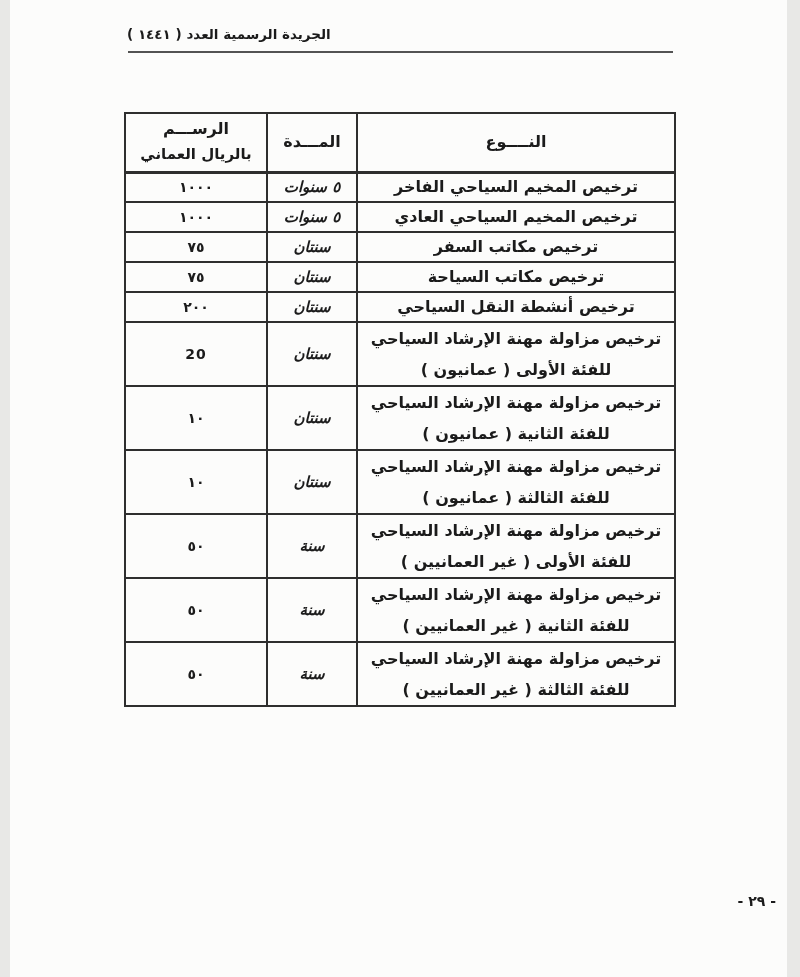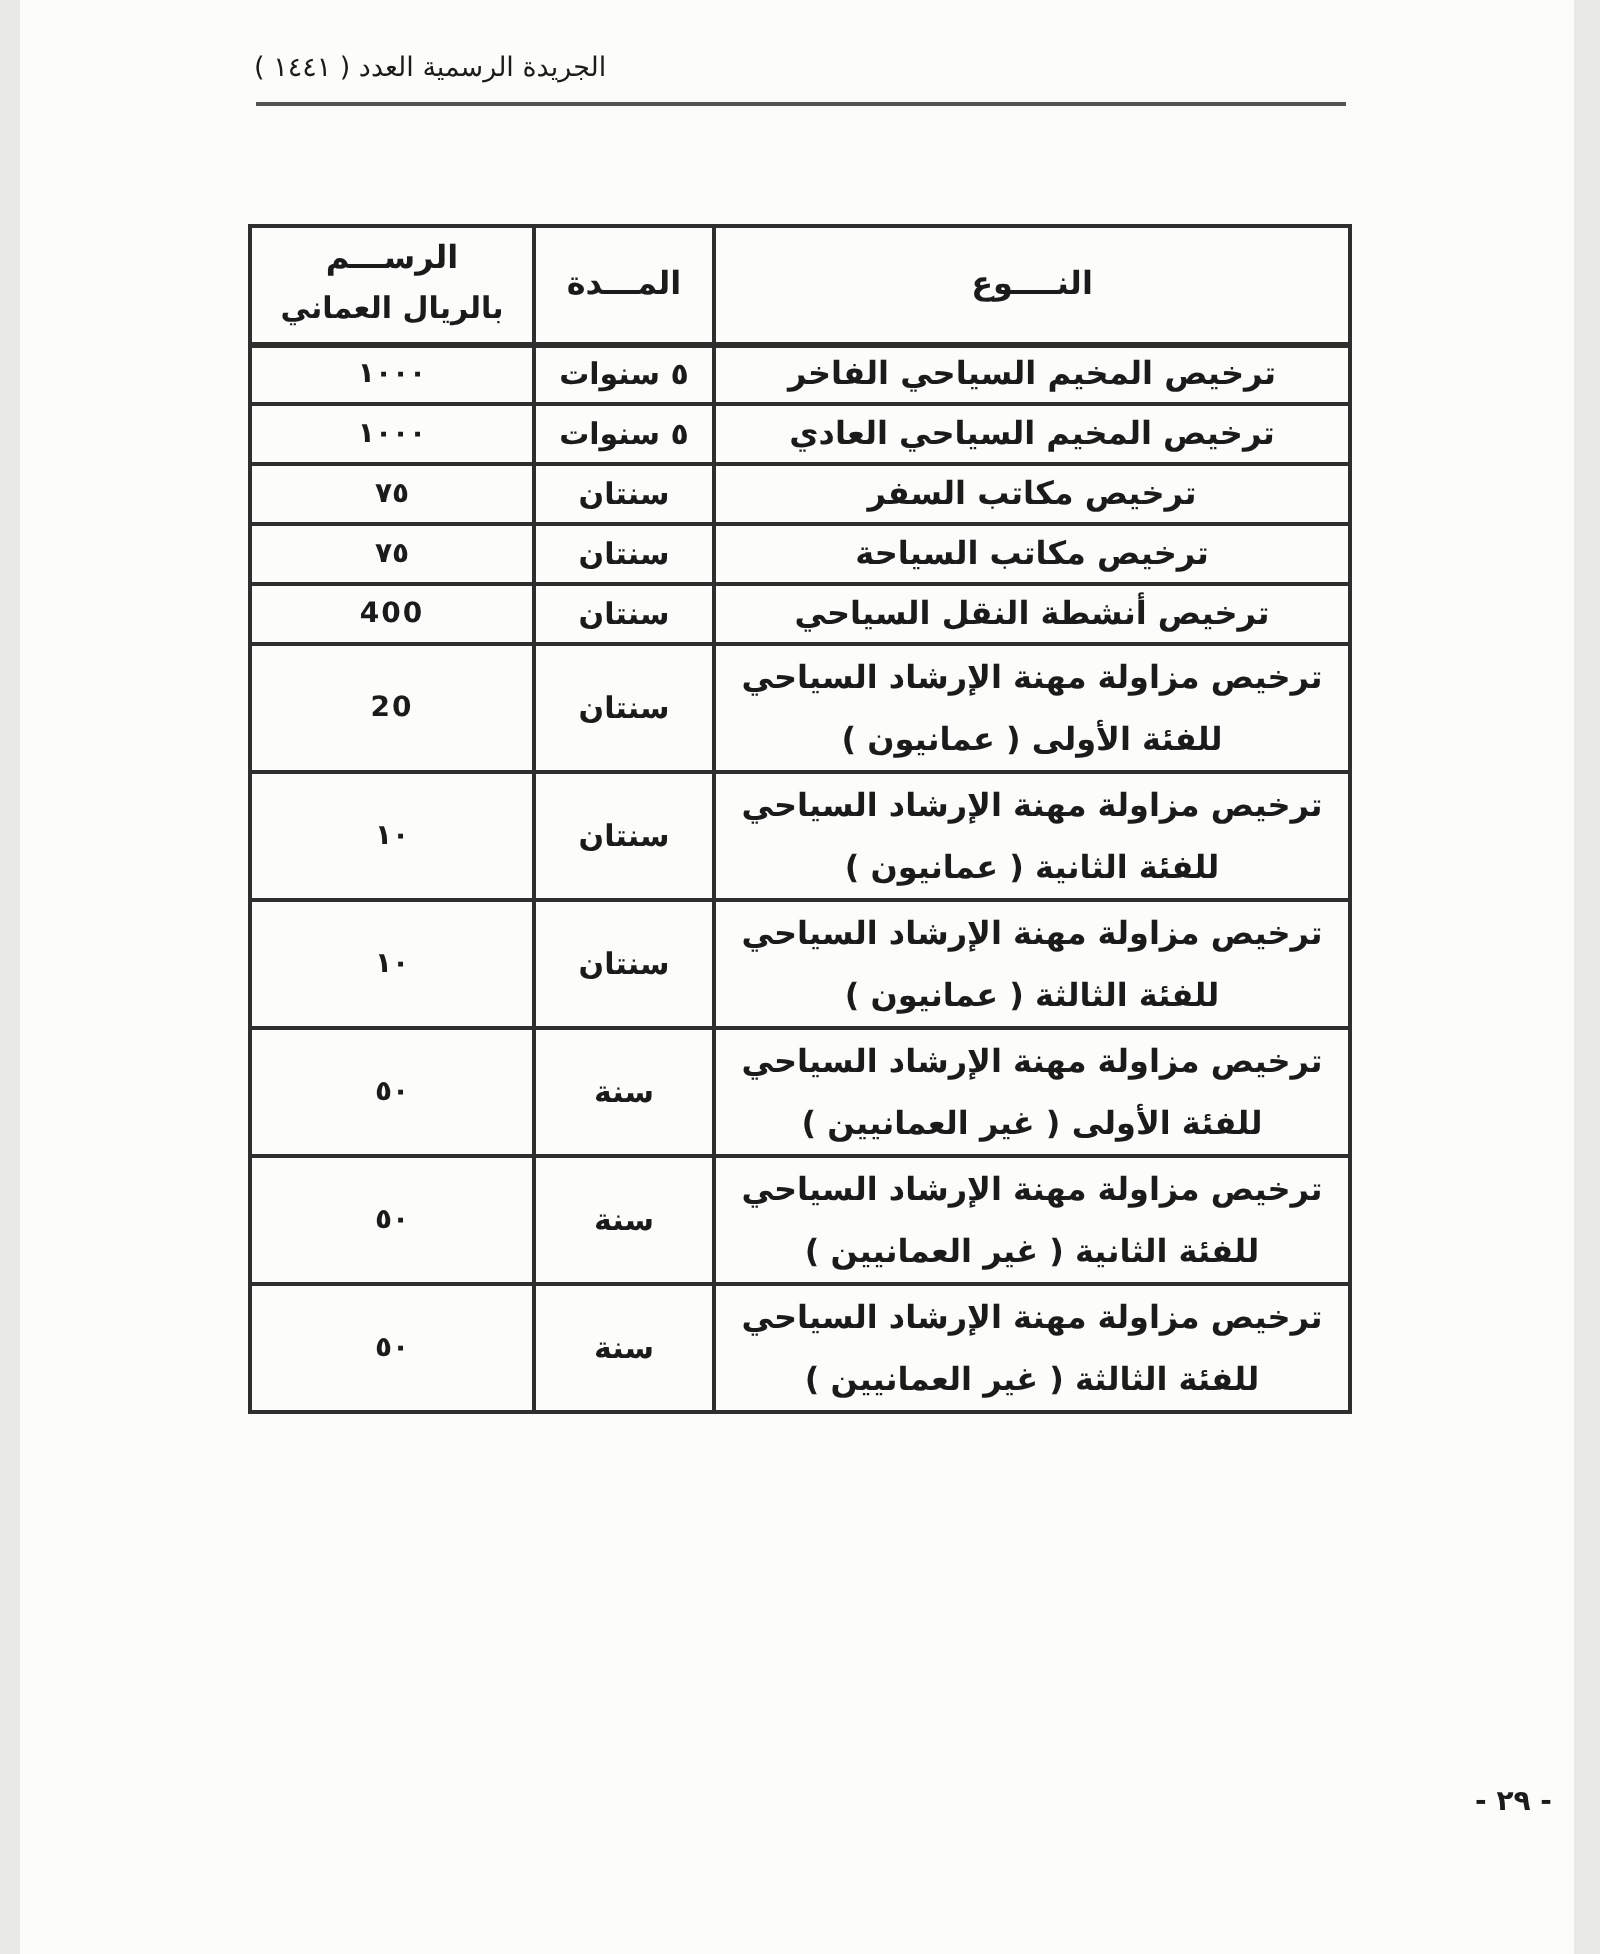--- a/index.html
+++ b/index.html
@@ -13,21 +13,21 @@
     background:var(--paper);
   }
   .photo{position:relative;width:800px;height:977px;background:var(--paper);}
   .edge{position:absolute;top:0;bottom:0;background:var(--edge);}
   .edge-left{left:0;width:10px;}
   .edge-right{right:0;width:13px;}
 
   .gazette-header{
     position:absolute;top:26px;left:127px;
     direction:rtl;white-space:nowrap;
-    font-size:13.5px;font-weight:normal;color:var(--ink);
+    font-size:13.5px;font-weight:bold;color:var(--ink);
   }
   .header-rule{
     position:absolute;top:51px;left:128px;width:545px;height:2px;
     background:var(--rule);
   }
   .subtitle{
     position:absolute;top:66px;right:127px;width:546px;
     direction:rtl;text-align:right;white-space:nowrap;
     font-size:14px;font-weight:bold;color:var(--ink);
   }
@@ -41,21 +41,21 @@
     text-align:center;vertical-align:middle;
     color:var(--ink);font-weight:bold;padding:2px 4px;
   }
   table.fees thead th{
     height:59px;font-size:16px;border-bottom-width:3px;line-height:1.55;
   }
   tr.row-short td{height:30px;}
   tr.row-tall td{height:64px;}
   td.c-type{font-size:16px;line-height:1.25;}
   td.c-type .tline + .tline{margin-top:11px;}
-  td.c-dur{font-size:15px;}
+  td.c-dur{font-size:15px;font-style:italic;}
   td.c-fee{font-size:14px;letter-spacing:1px;}
   th .fee-l2{font-size:15px;}
 
   .page-number{
     position:absolute;top:893px;left:0;width:776px;
     direction:rtl;text-align:right;
     font-size:14px;font-weight:bold;color:var(--ink);
   }
 </style>
 </head>
@@ -123,21 +123,21 @@
     <td class="c-dur">سنتان</td>
     <td class="c-fee">٧٥</td>
   </tr>
 
   <tr class="row-short">
     <td class="c-type">
       <div class="tline t1">ترخيص أنشطة النقل السياحي</div>
 
     </td>
     <td class="c-dur">سنتان</td>
-    <td class="c-fee">400</td>
+    <td class="c-fee">٢٠٠</td>
   </tr>
 
   <tr class="row-tall">
     <td class="c-type">
       <div class="tline t1">ترخيص مزاولة مهنة الإرشاد السياحي</div>
       <div class="tline t2">للفئة الأولى ( عمانيون )</div>
     </td>
     <td class="c-dur">سنتان</td>
     <td class="c-fee">20</td>
   </tr>

